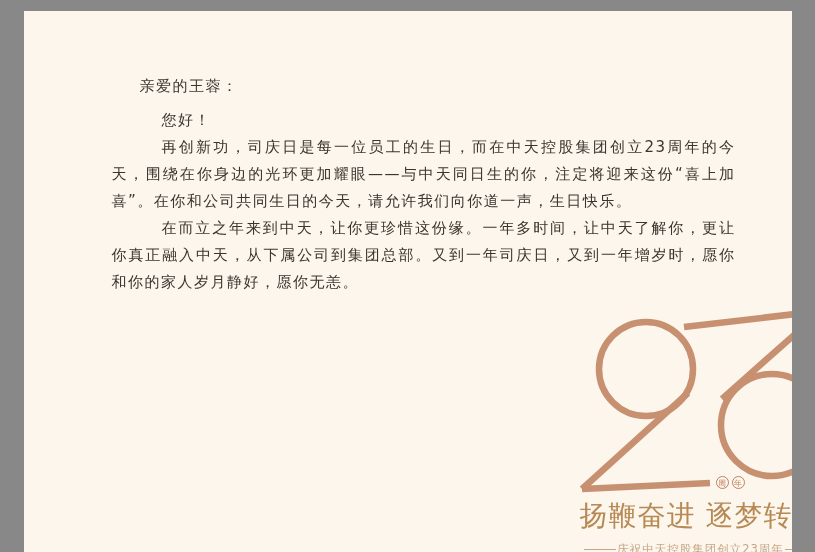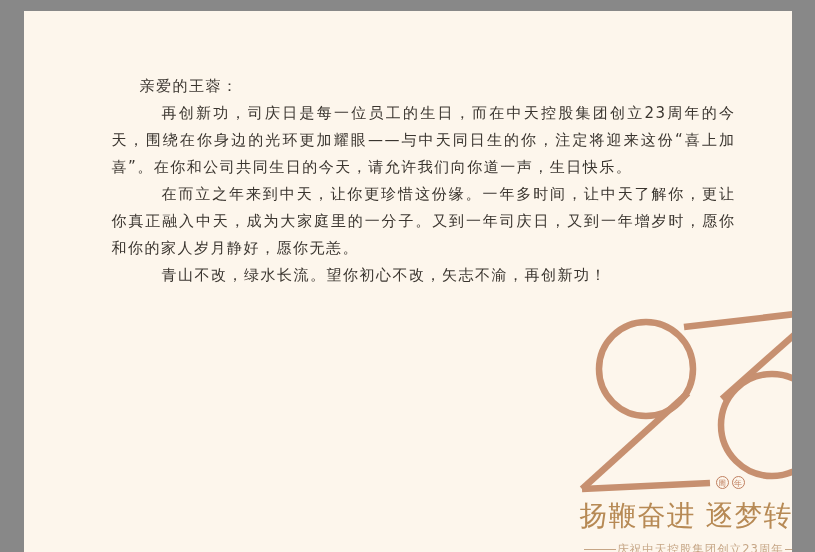--- a/index.html
+++ b/index.html
@@ -111,23 +111,23 @@
     flex:0 0 auto;
   }
 </style>
 </head>
 <body>
 
 <div class="page">
 
   <div class="letter">
     <div class="greeting">亲爱的王蓉：</div>
+    <div class="salutation">您好！</div>
     <p class="para">再创新功，司庆日是每一位员工的生日，而在中天控股集团创立23周年的今天，围绕在你身边的光环更加耀眼——与中天同日生的你，注定将迎来这份“喜上加喜”。在你和公司共同生日的今天，请允许我们向你道一声，生日快乐。</p>
-    <p class="para">在而立之年来到中天，让你更珍惜这份缘。一年多时间，让中天了解你，更让你真正融入中天，成为大家庭里的一分子。又到一年司庆日，又到一年增岁时，愿你和你的家人岁月静好，愿你无恙。</p>
-    <p class="para">青山不改，绿水长流。望你初心不改，矢志不渝，再创新功！</p>
+    <p class="para">在而立之年来到中天，让你更珍惜这份缘。一年多时间，让中天了解你，更让你真正融入中天，从下属公司到集团总部。又到一年司庆日，又到一年增岁时，愿你和你的家人岁月静好，愿你无恙。</p>
   </div>
 
   <svg class="logo" viewBox="0 0 256 192" aria-hidden="true">
 
     <circle cx="70" cy="62" r="47"></circle>
     <path d="M112 86 L6 182"></path>
     <path d="M6 182 L134 176"></path>
 
     <path d="M108 20 L245 4"></path>
     <path d="M245 4 L146 92"></path>

